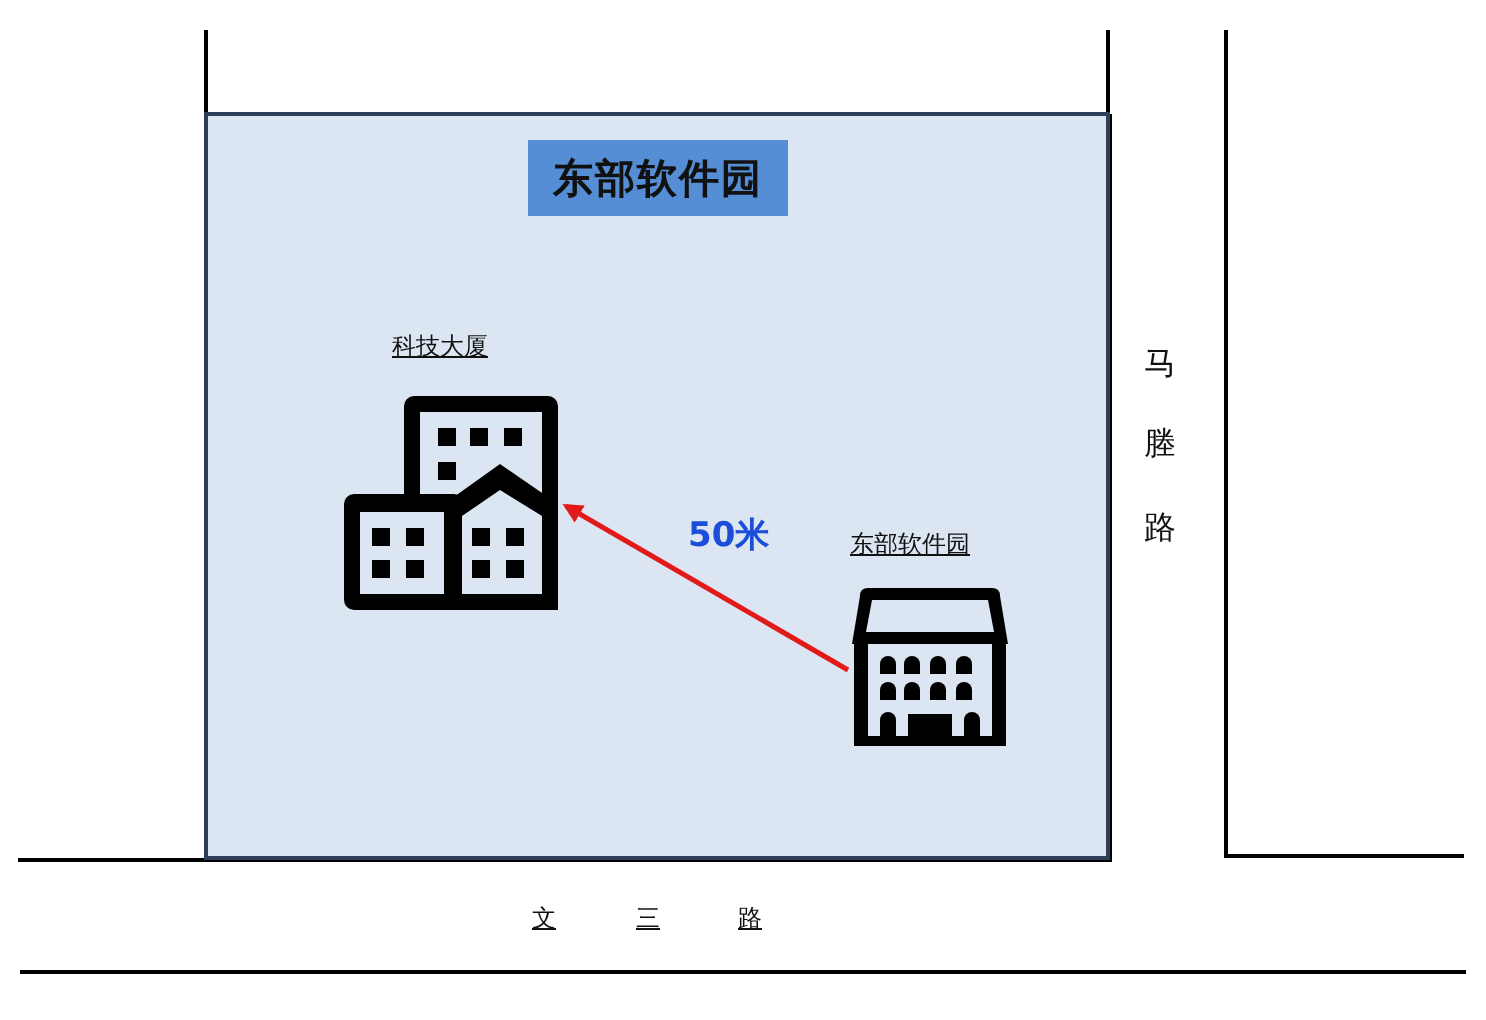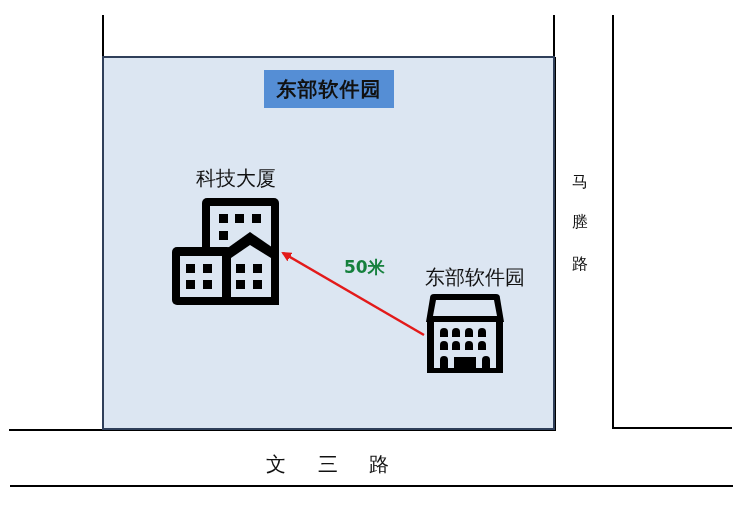--- a/index.html
+++ b/index.html
@@ -4,23 +4,23 @@
 <style>
   html, body { margin: 0; padding: 0; background: #ffffff; }
   body { width: 743px; height: 510px; position: relative; overflow: hidden;
          font-family: "DejaVu Serif", "Liberation Serif", serif; }
   .line { position: absolute; background: #000; }
   .campus { position: absolute; left: 102px; top: 56px; width: 449px; height: 370px;
             background: #dce6f2; border: 2px solid #2f3f5a; box-shadow: 1px 1px 0 #000; }
   .title-box { position: absolute; left: 264px; top: 70px; width: 130px; height: 38px;
                background: #558ed5; display: flex; align-items: center; justify-content: center;
                font-size: 20px; font-weight: bold; color: #111; letter-spacing: 1px; }
-  .label { position: absolute; font-size: 20px; color: #111; white-space: nowrap; }
+  .label { position: absolute; font-size: 12px; color: #111; white-space: nowrap; text-decoration: underline; }
   .vlabel { position: absolute; left: 572px; font-size: 16px; color: #111; }
-  .dist { position: absolute; left: 344px; top: 256px; color: #15803d; font-weight: bold;
+  .dist { position: absolute; left: 344px; top: 256px; color: #1d4ed8; font-weight: bold;
           font-family: "DejaVu Sans", "Liberation Sans", sans-serif; font-size: 17px; }
   svg.ov { position: absolute; left: 0; top: 0; }
 </style>
 </head>
 <body>
 
 <div class="line" style="left:102px;top:15px;width:2px;height:42px;"></div>
 <div class="line" style="left:553px;top:15px;width:2px;height:42px;"></div>
 <div class="line" style="left:612px;top:15px;width:2px;height:414px;"></div>
 <div class="line" style="left:612px;top:427px;width:120px;height:2px;"></div>

